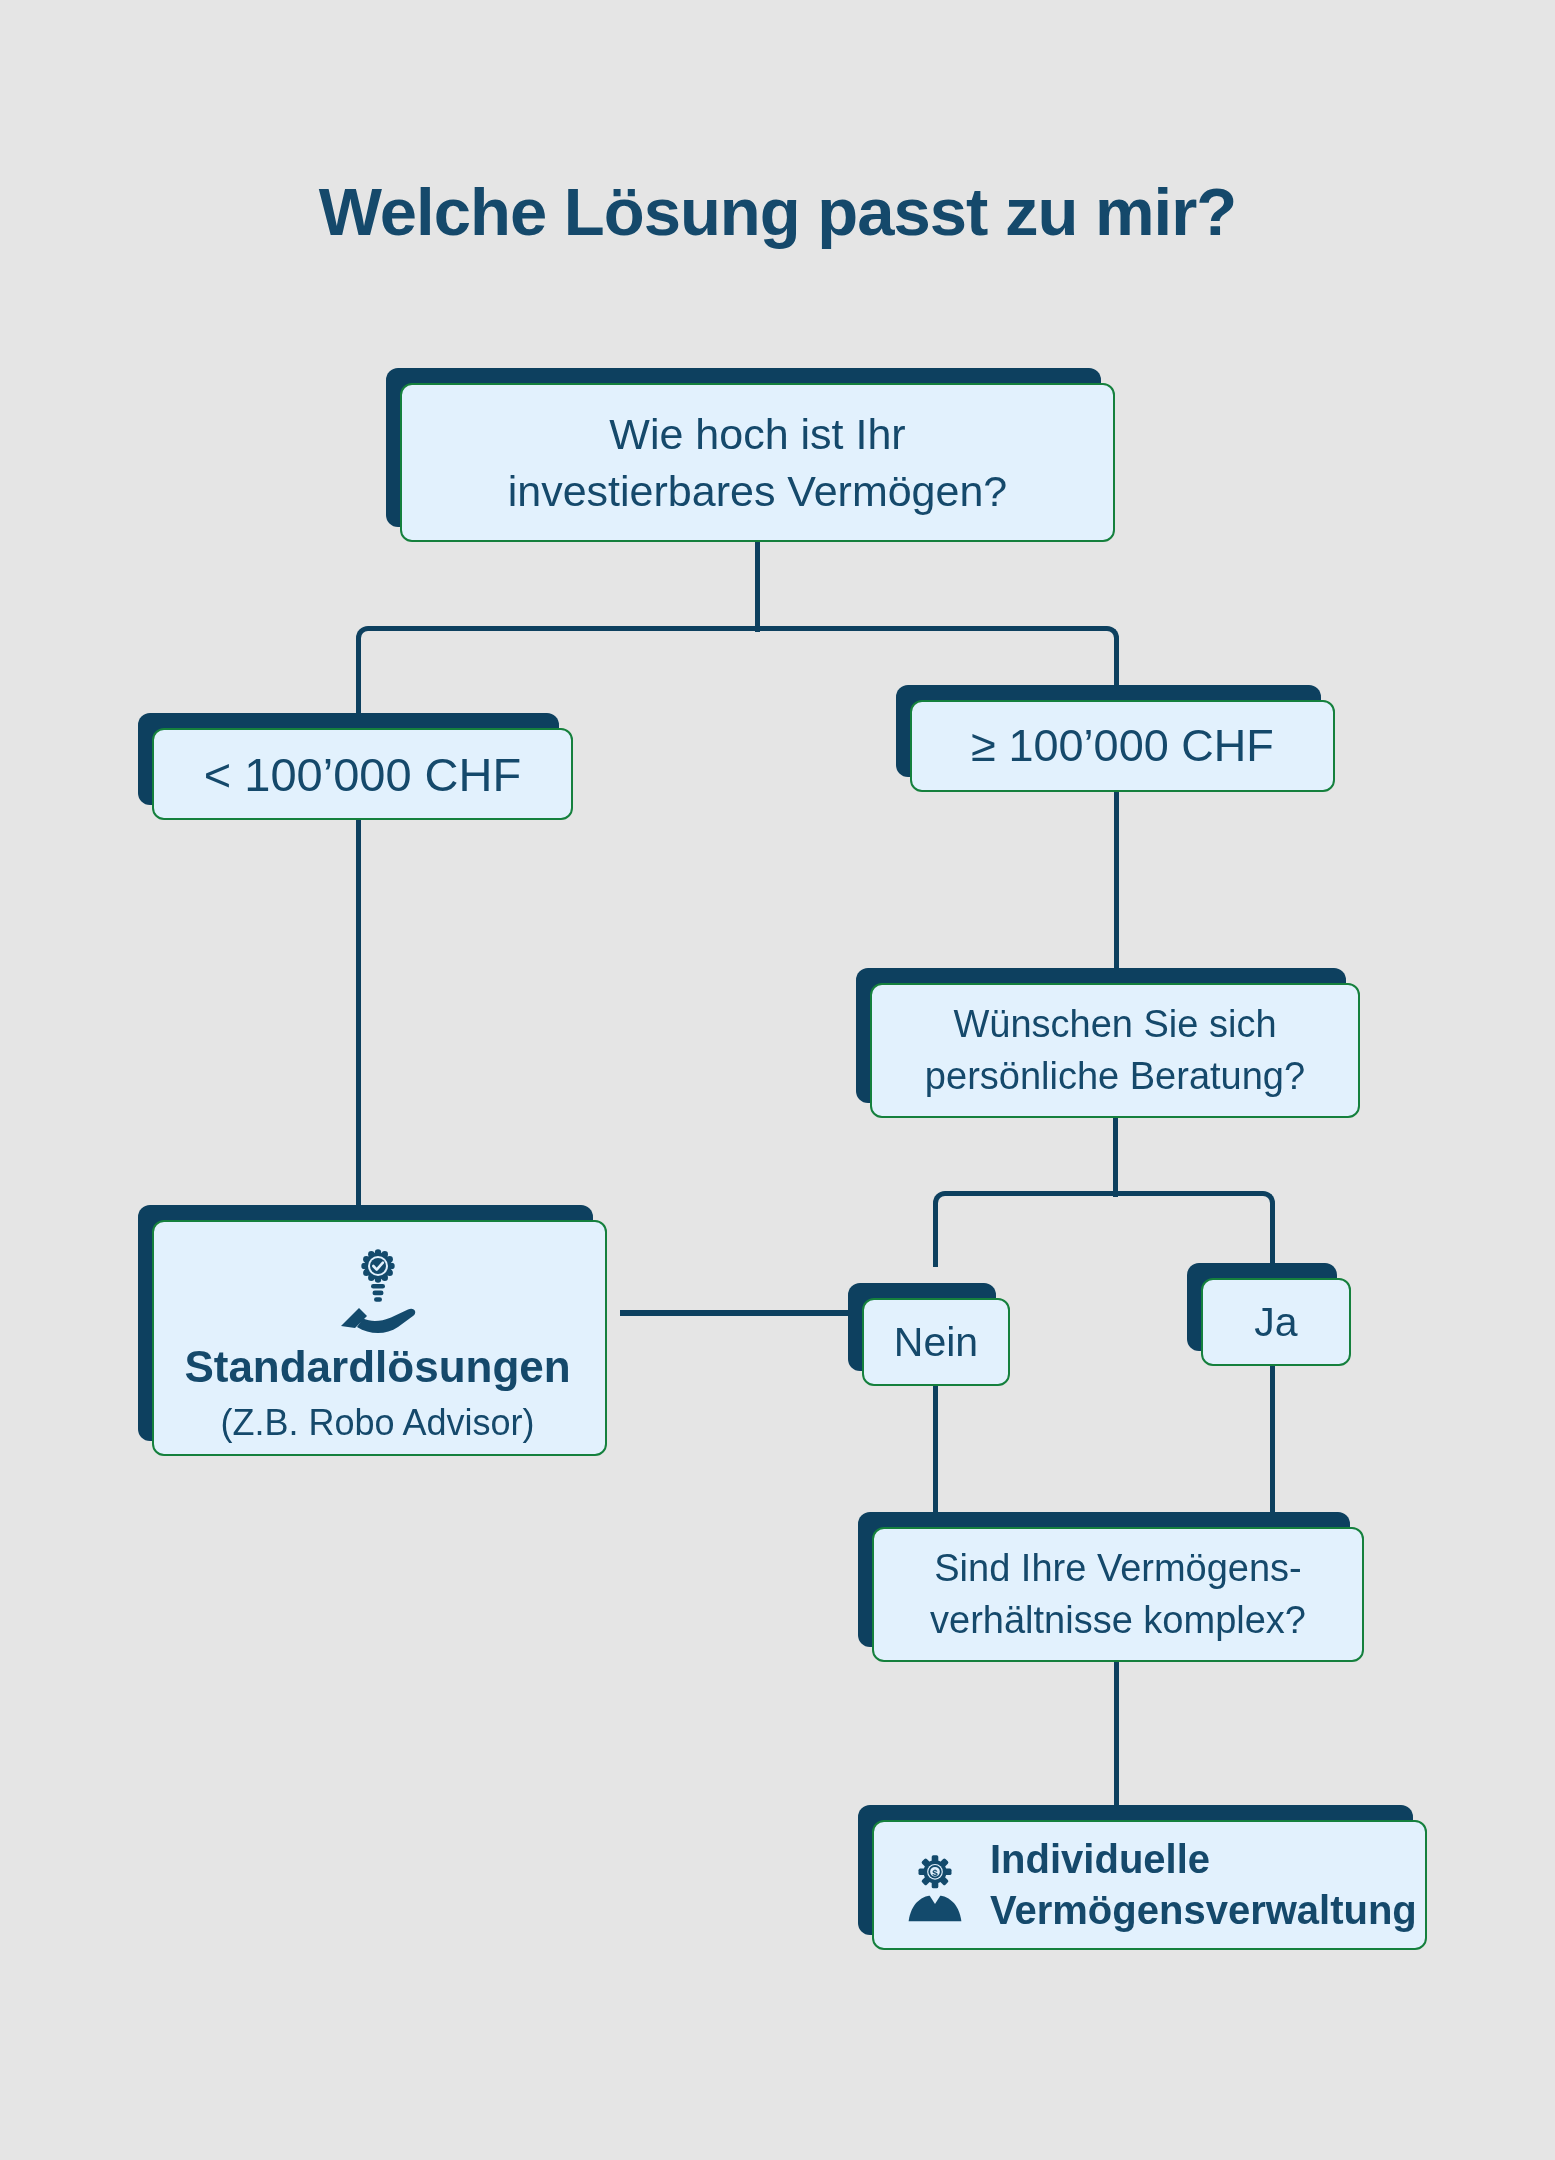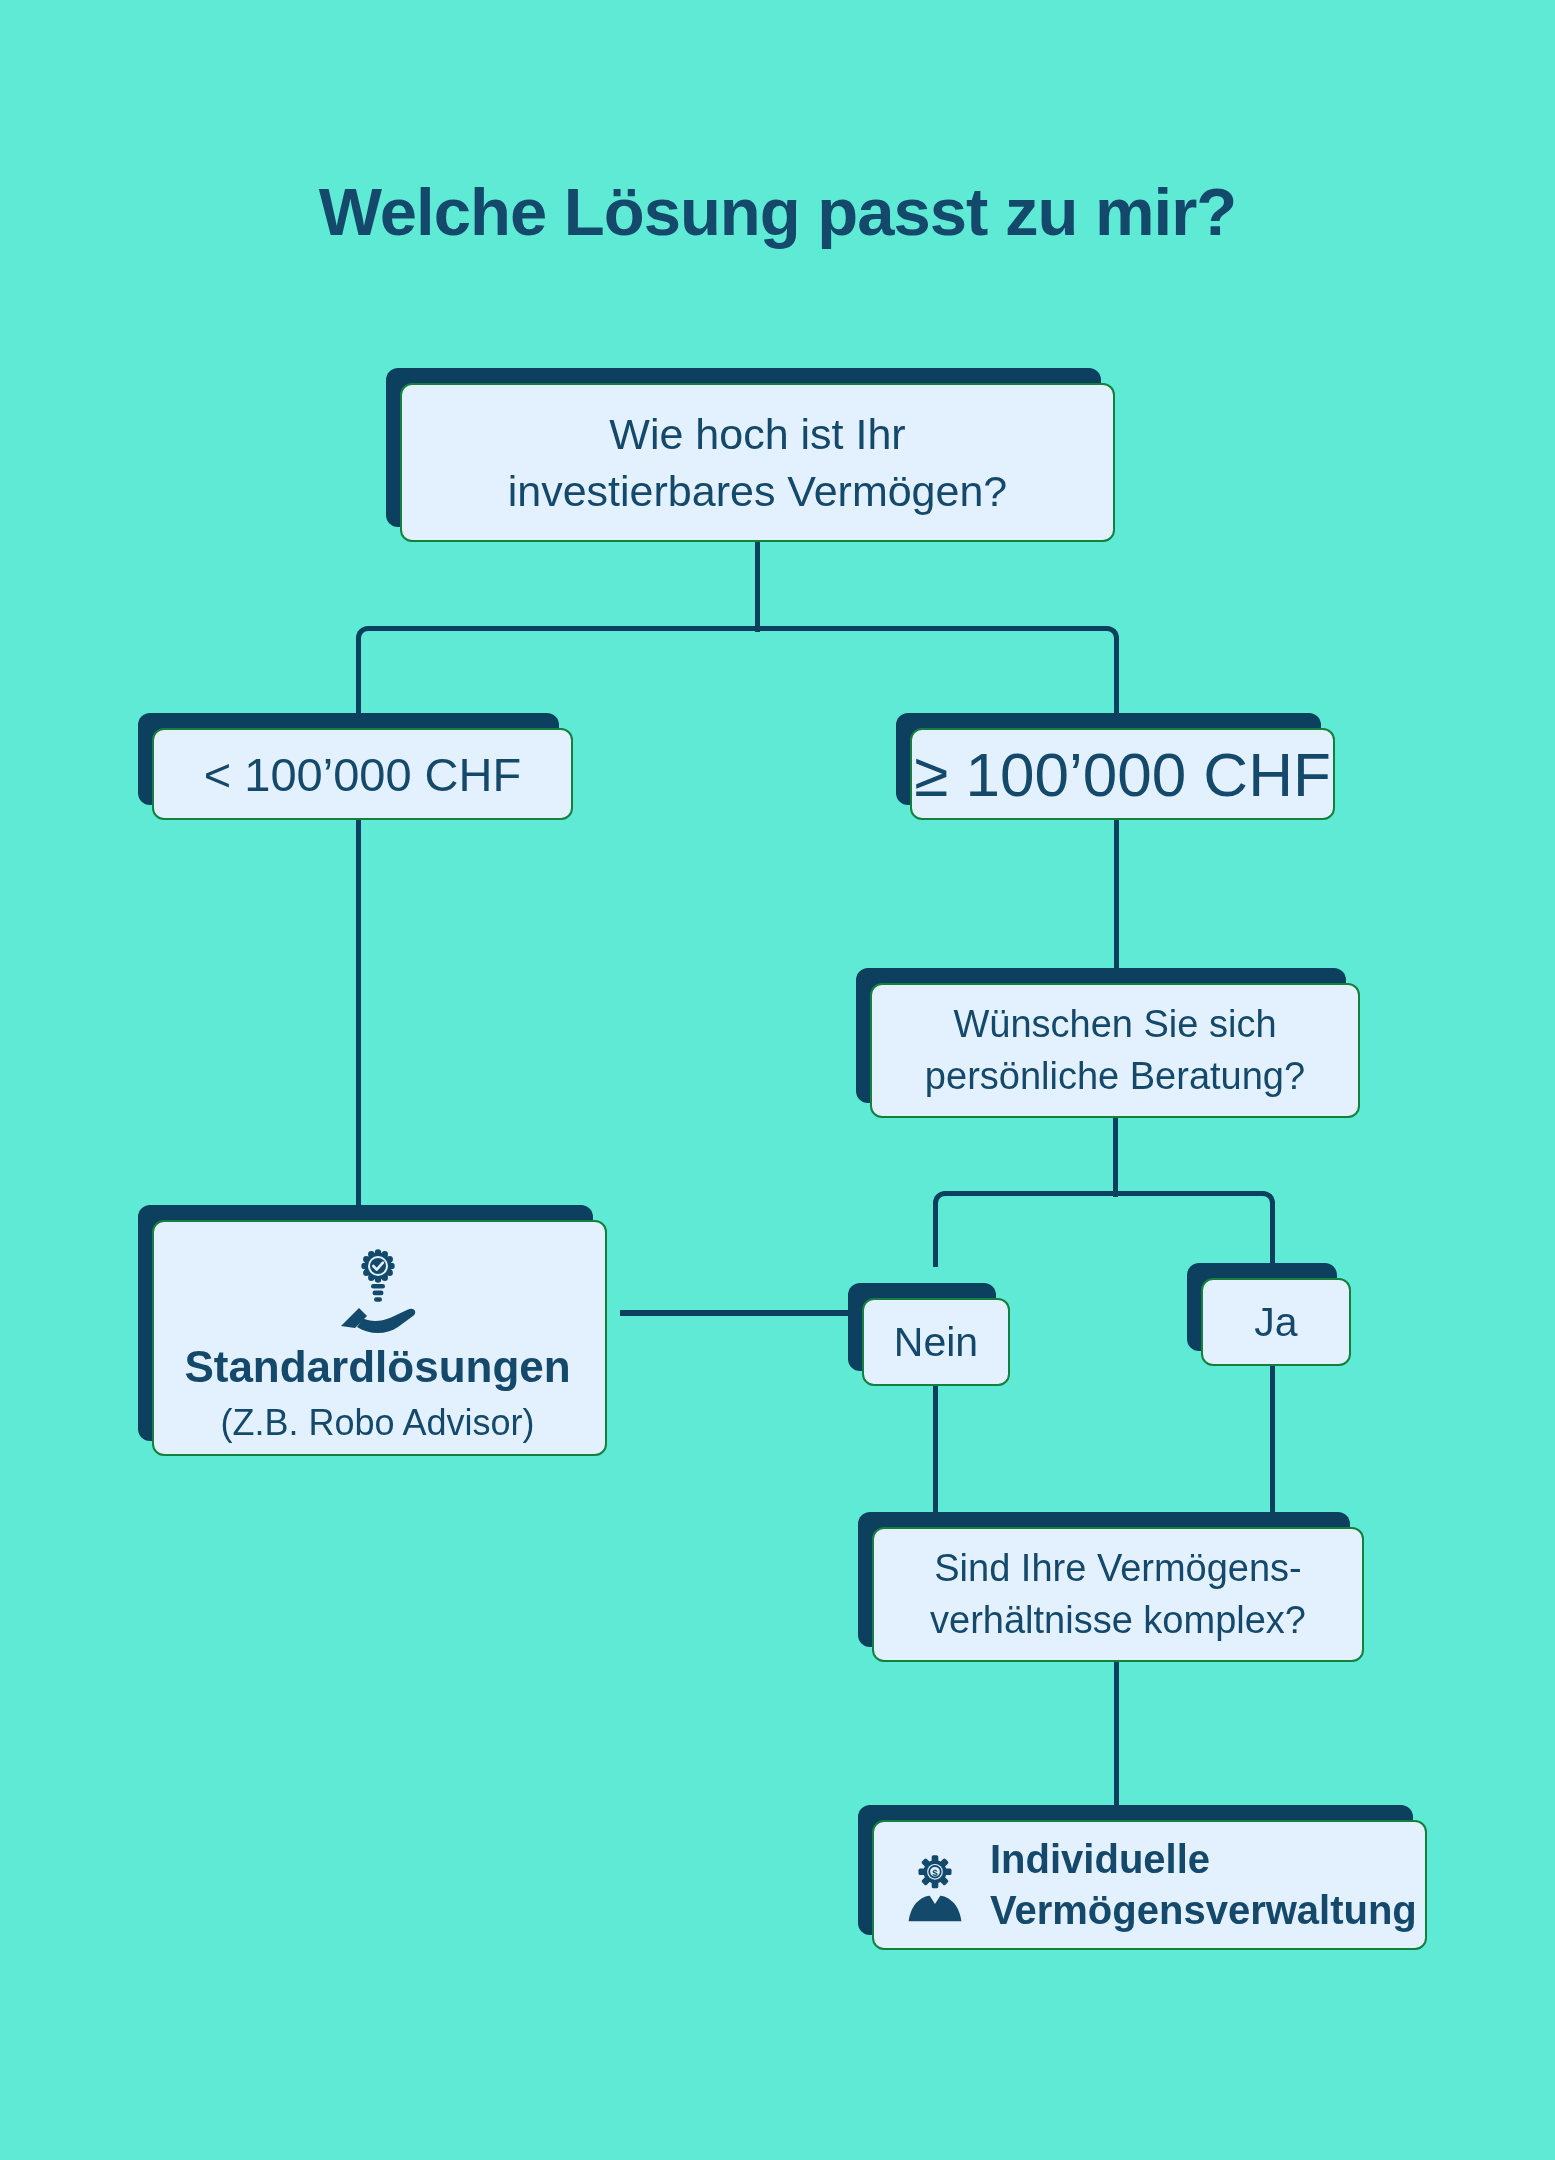--- a/index.html
+++ b/index.html
@@ -1,19 +1,19 @@
 <!DOCTYPE html>
 <html><head>
 <meta charset="utf-8">
 <style>
   html,body{margin:0;padding:0;background:#ffffff;}
   .canvas{
     position:relative;
     width:1555px;height:2160px;
-    background:#5eead4;
+    background:#e5e5e5;
     font-family:"Liberation Sans", sans-serif;
     overflow:hidden;
   }
   .title{
     position:absolute;left:0;right:0;top:178px;
     text-align:center;
     font-size:67px;font-weight:bold;letter-spacing:-1px;
     color:#15496b;line-height:1;
   }
   
@@ -34,21 +34,21 @@
     border-radius:12px;
     box-shadow:-14px -15px 0 0 #0d405f;
     box-sizing:border-box;
     display:flex;align-items:center;justify-content:center;
     flex-direction:column;
     color:#15496b;
     text-align:center;
   }
   .q-top{left:400px;top:383px;width:715px;height:159px;font-size:43px;font-weight:500;line-height:1.32;}
   .chf-left{left:152px;top:728px;width:421px;height:92px;font-size:47px;font-weight:500;}
-  .chf-right{left:910px;top:728px;width:425px;height:92px;font-size:62px;font-weight:500;}
+  .chf-right{left:910px;top:700px;width:425px;height:92px;font-size:45px;font-weight:500;}
   .q-advice{left:870px;top:983px;width:490px;height:135px;font-size:38px;font-weight:500;line-height:1.35;}
   .ans-no{left:862px;top:1278px;width:148px;height:88px;font-size:41px;font-weight:500;margin-top:20px;}
   .ans-yes{left:1201px;top:1278px;width:150px;height:88px;font-size:41px;font-weight:500;}
   .standard{left:152px;top:1220px;width:455px;height:236px;padding:16px 8px 10px 4px;justify-content:flex-start;}
   .standard .std-title{font-size:44px;font-weight:bold;margin-top:4px;}
   .standard .std-sub{font-size:36px;font-weight:400;margin-top:10px;}
   .q-complex{left:872px;top:1527px;width:492px;height:135px;font-size:38px;font-weight:500;line-height:1.35;}
   .individual{left:872px;top:1820px;width:555px;height:130px;flex-direction:row;justify-content:flex-start;padding-left:28px;}
   .individual .txt{margin-left:22px;text-align:left;font-size:40px;font-weight:bold;line-height:1.28;}
   .icon-wrap{display:flex;align-items:center;justify-content:center;}

